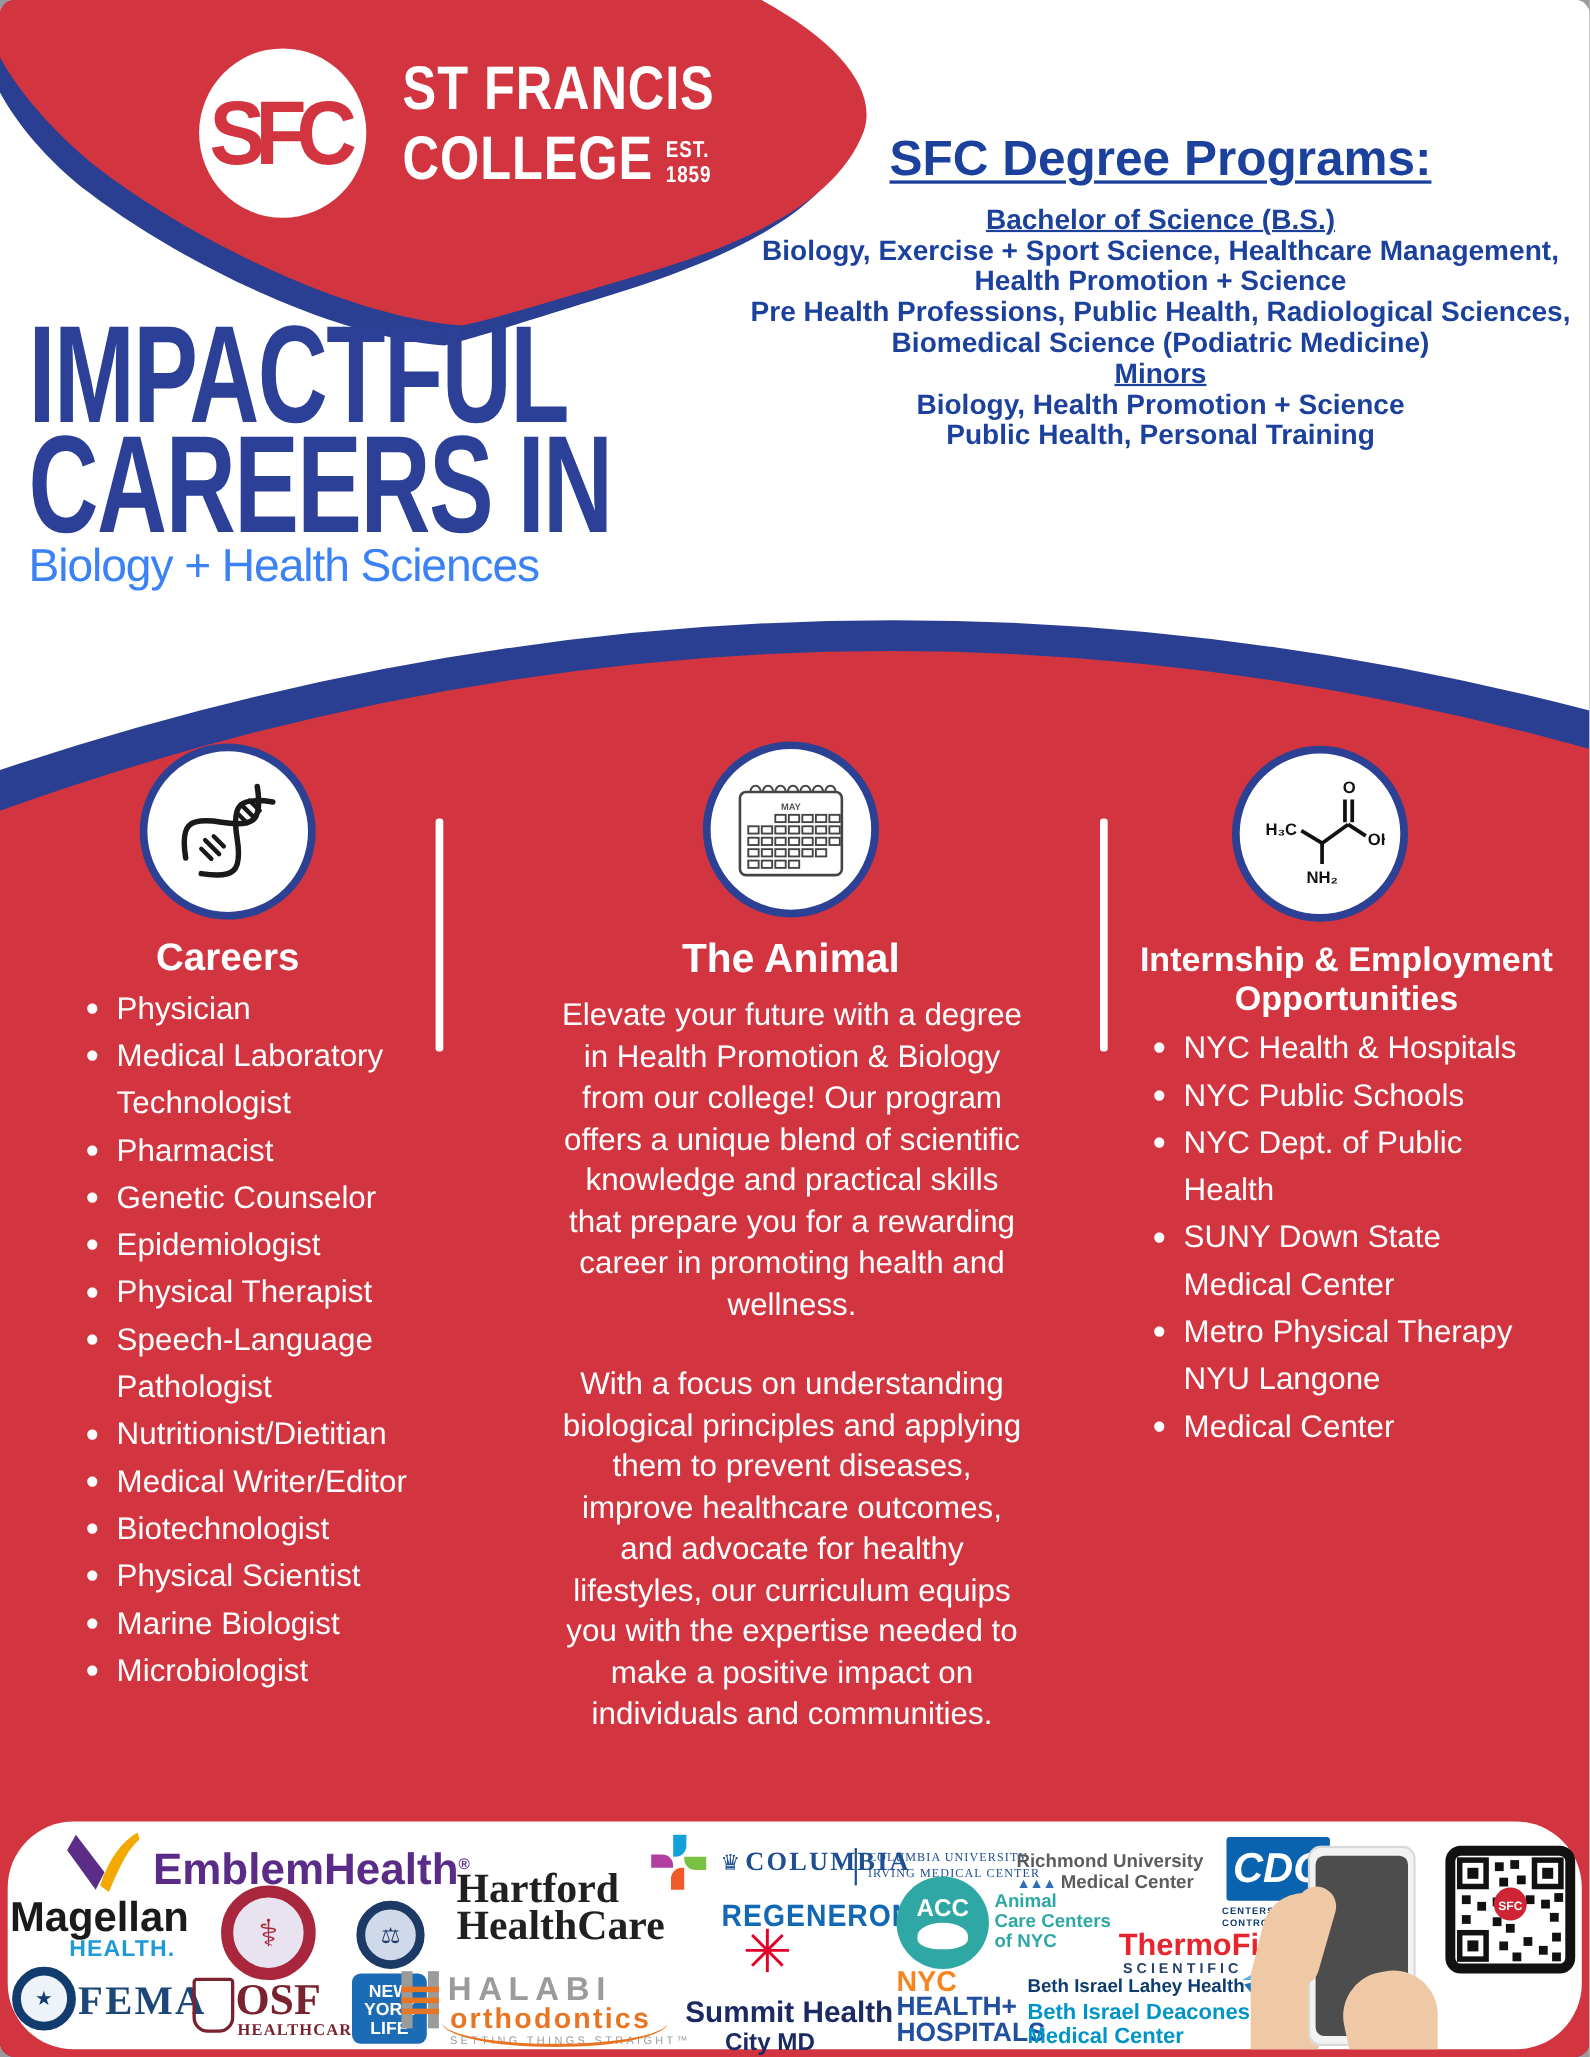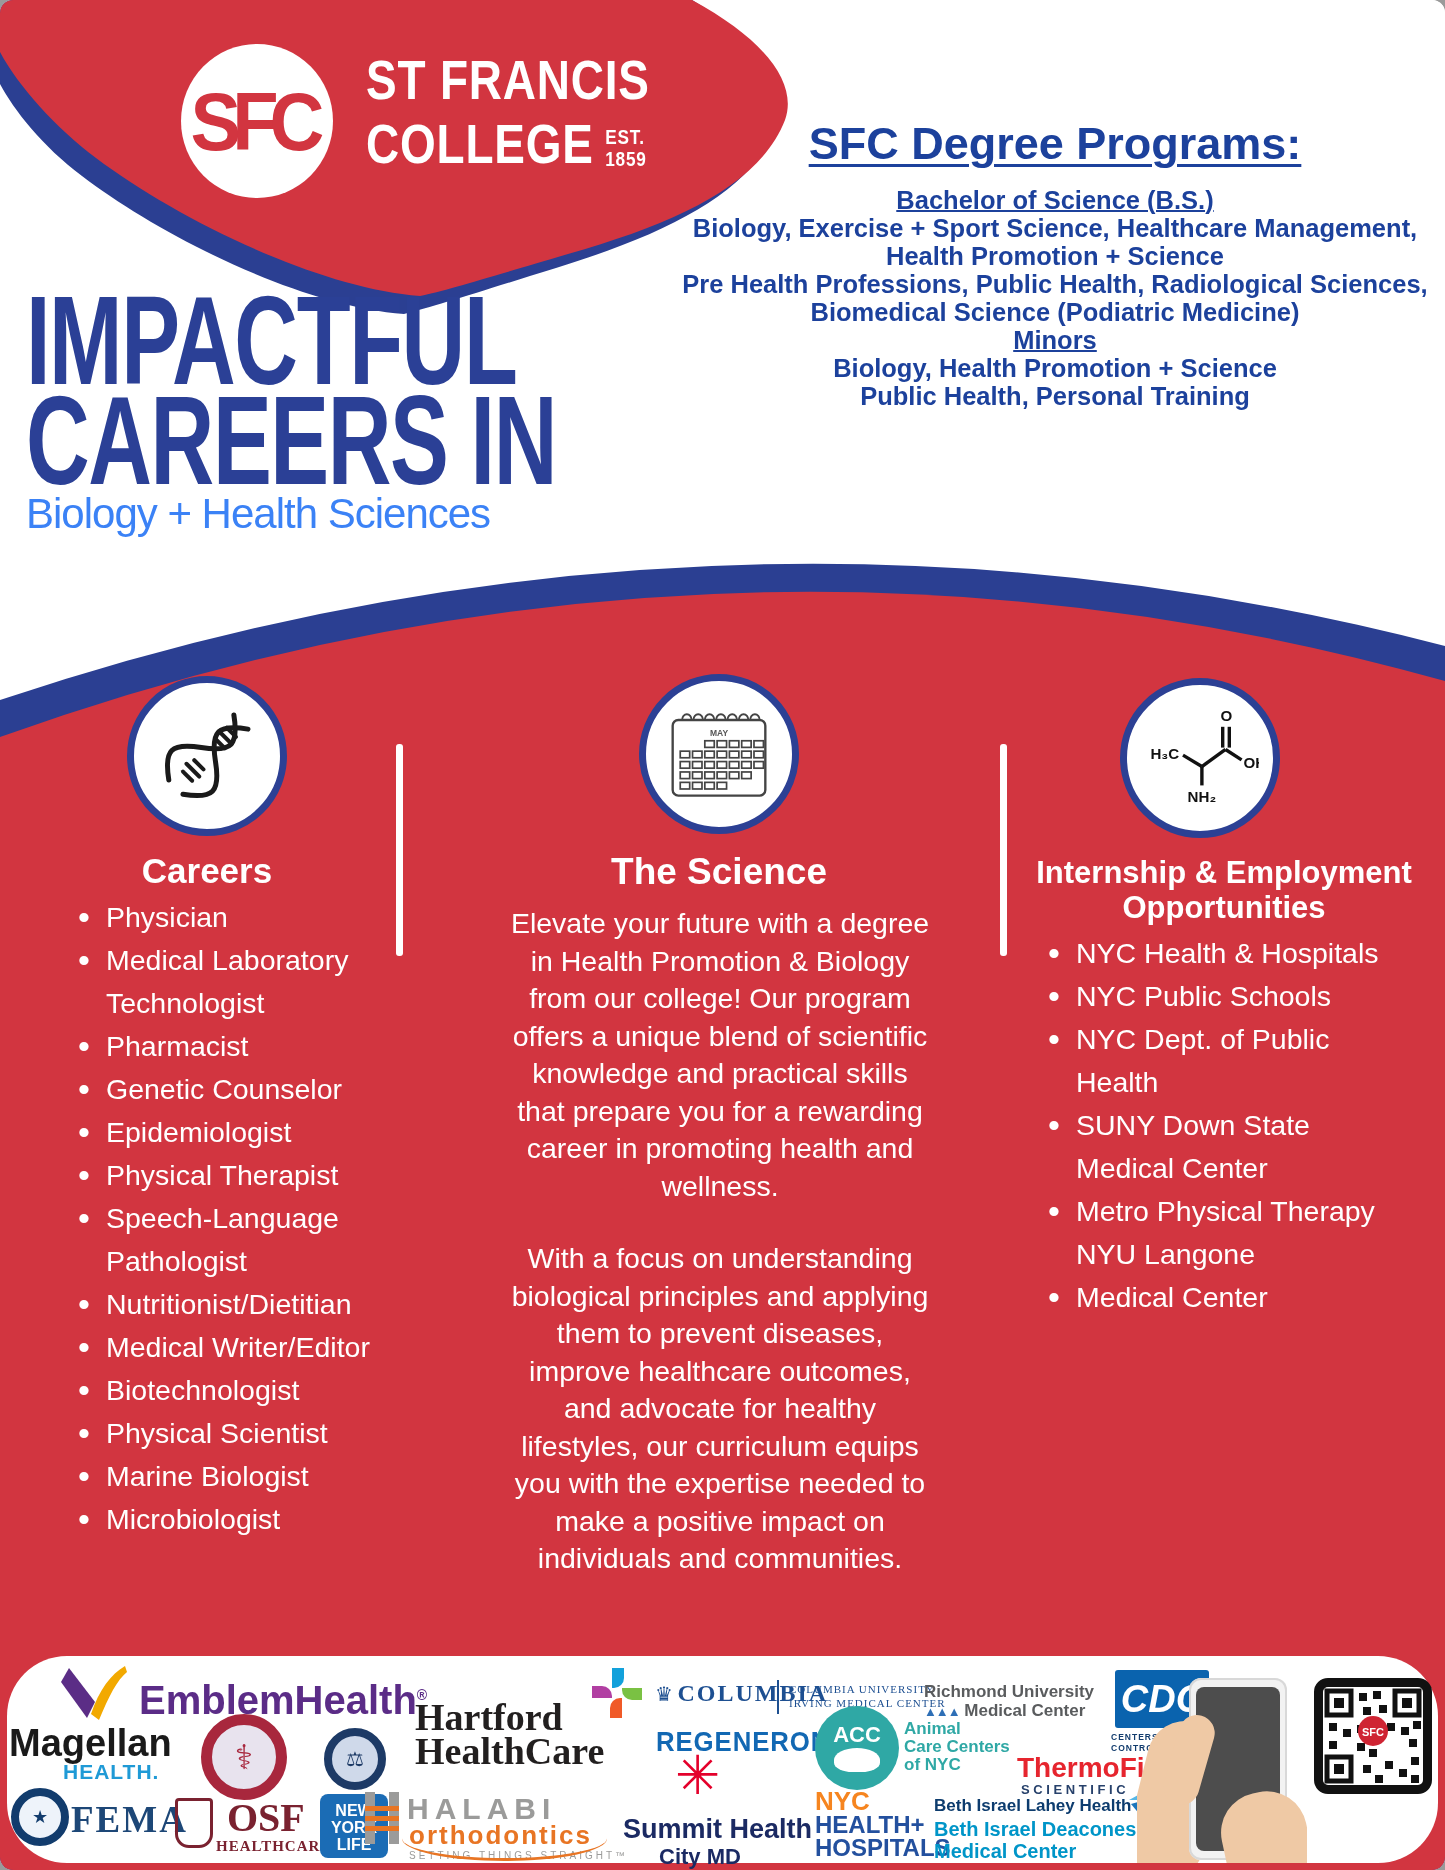--- a/index.html
+++ b/index.html
@@ -192,21 +192,21 @@
     <li>Speech-Language
 Pathologist</li>
     <li>Nutritionist/Dietitian</li>
     <li>Medical Writer/Editor</li>
     <li>Biotechnologist</li>
     <li>Physical Scientist</li>
     <li>Marine Biologist</li>
     <li>Microbiologist</li>
   </ul>
 
-  <div class="abs col-heading" style="left:519px;top:851px;width:400px;font-size:37px;">The Science</div>
+  <div class="abs col-heading" style="left:519px;top:851px;width:400px;font-size:37px;">The Animal</div>
   <div class="abs para" style="left:472px;top:905px;width:496px;">Elevate your future with a degree
 in Health Promotion &amp; Biology
 from our college! Our program
 offers a unique blend of scientific
 knowledge and practical skills
 that prepare you for a rewarding
 career in promoting health and
 wellness.</div>
   <div class="abs para" style="left:472px;top:1240px;width:496px;">With a focus on understanding
 biological principles and applying
@@ -264,21 +264,21 @@
       <path d="M20,42 a10,10 0 0 1 10,-10 h2 v20 h-12 z" fill="#f05a28"></path>
     </svg>
 
     <div class="abs seal" style="left:4px;top:132px;width:58px;height:58px;border:8px solid #123c6d;background:#eef3fa;">
       <span style="font-size:18px;color:#123c6d;">★</span>
     </div>
 
     <div class="abs ser nowrap" style="left:64px;top:142px;font-size:37px;font-weight:bold;color:#1d4777;letter-spacing:2px;">FEMA</div>
 
     <div class="abs" style="left:168px;top:142px;width:32px;height:44px;border:3px solid #7a2230;border-radius:4px 4px 14px 14px;"></div>
-    <div class="abs ser nowrap" style="left:207px;top:138px;font-size:40px;font-weight:bold;color:#7a2230;padding-left:13px;">OSF</div>
+    <div class="abs ser nowrap" style="left:207px;top:138px;font-size:40px;font-weight:bold;color:#7a2230;">OSF</div>
     <div class="abs ser nowrap" style="left:209px;top:182px;font-size:15px;font-weight:bold;color:#7a2230;letter-spacing:1px;">HEALTHCARE</div>
 
     <div class="abs" style="left:313px;top:138px;width:68px;height:64px;background:#1b6cb5;border-radius:8px;color:#fff;font-weight:800;font-size:16px;line-height:17px;text-align:center;padding-top:8px;box-sizing:border-box;">
       <div>NEW</div>
         <div>YORK</div>
         <div>LIFE</div>
     </div>
 
     <svg class="abs" style="left:356px;top:134px;" width="38" height="56" viewBox="0 0 38 56">
       <rect x="2" y="2" width="10" height="52" fill="#9b9b9a"></rect>

